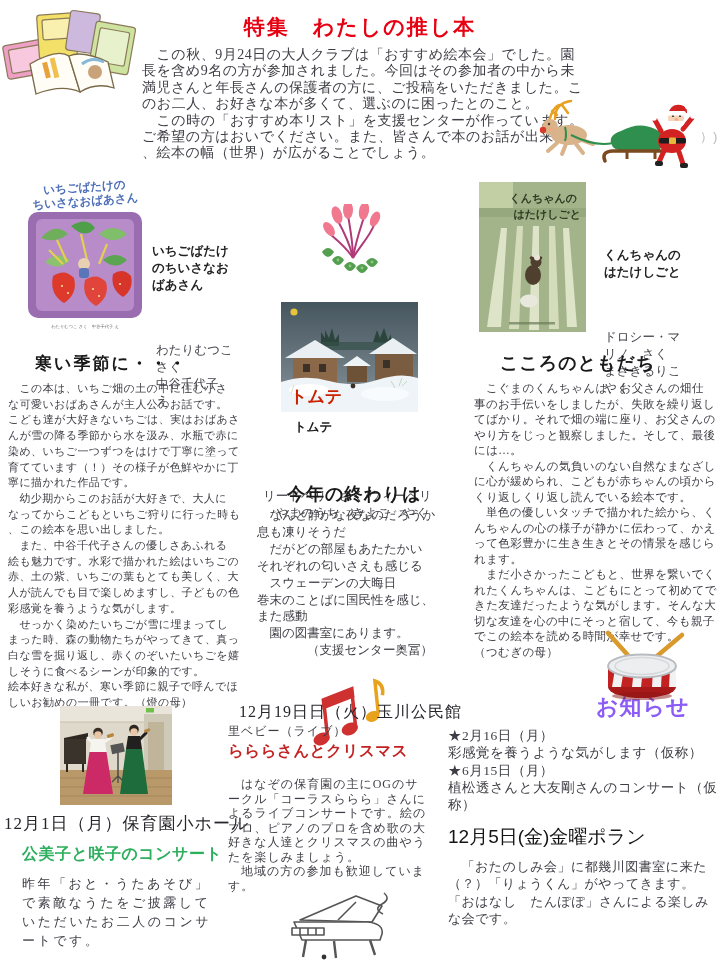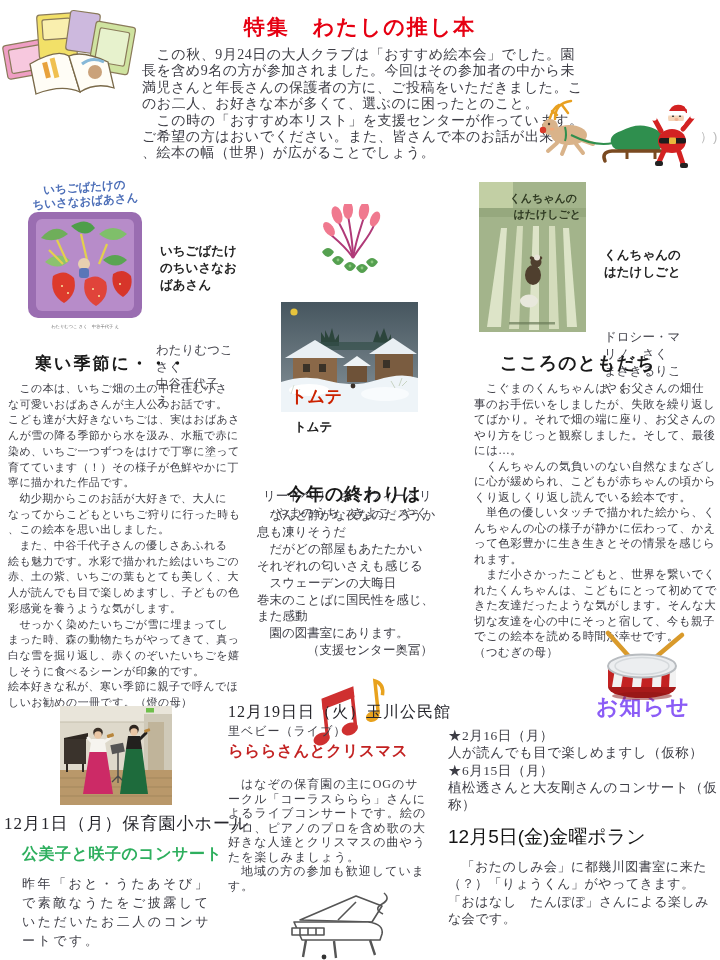--- a/index.html
+++ b/index.html
@@ -118,21 +118,21 @@
     <g fill="#f7e8a0">
         <circle cx="35" cy="110" r="1"></circle>
         <circle cx="41" cy="117" r="1"></circle>
         <circle cx="66" cy="113" r="1"></circle>
         <circle cx="72" cy="120" r="1"></circle>
         <circle cx="93" cy="108" r="1"></circle>
       </g>
     <text x="58" y="152" font-size="4.3" fill="#666" text-anchor="middle">わたりむつこ さく　中谷千代子 え</text>
   </svg>
 
-  <div class="abs cap-bold gothic lines" style="left:160px;top:243px;width:95px">いちごばたけ
+  <div class="abs cap-bold gothic lines" style="left:152px;top:243px;width:95px">いちごばたけ
 のちいさなお
 ばあさん</div>
   <div class="abs cap-reg serif lines" style="left:156px;top:294px;width:95px">わたりむつこ
 さく
 中谷千代子
 え</div>
 
   <svg class="abs" style="left:320px;top:204px" width="66" height="72" viewBox="0 0 66 72">
     <g stroke="#b03a78" stroke-width="2" fill="none">
       <path d="M33,54 C30,40 24,28 18,17"></path>
@@ -348,21 +348,21 @@
     </g>
   </svg>
 
   <div class="abs date-line serif" style="left:4px;top:812px">12月1日（月）保育園小ホール</div>
   <div class="abs green-head gothic" style="left:22px;top:844px">公美子と咲子のコンサート</div>
   <div class="abs serif lines" style="left:22px;top:874px;width:205px;font-size:13px;line-height:19px;letter-spacing:2.5px">昨年「おと・うたあそび」
 で素敵なうたをご披露して
 いただいたお二人のコンサ
 ートです。</div>
 
-  <div class="abs date-line serif" style="left:228px;top:702px;font-size:16px">12月19日日（火）玉川公民館</div>
+  <div class="abs date-line serif" style="left:239px;top:702px;font-size:16px">12月19日日（火）玉川公民館</div>
   <div class="abs serif" style="left:228px;top:723px;font-size:12px;letter-spacing:1px">里ベビー（ライブ）</div>
   <div class="abs red-head gothic" style="left:228px;top:741px">らららさんとクリスマス</div>
   <div class="abs serif lines" style="left:228px;top:777px;width:218px;font-size:12px;line-height:14.5px;letter-spacing:1px">　はなぞの保育園の主にOGのサ
 ークル「コーラスららら」さんに
 よるライブコンサートです。絵の
 プロ、ピアノのプロを含め歌の大
 好きな人達とクリスマスの曲やう
 たを楽しみましょう。
 　地域の方の参加も歓迎していま
 す。</div>
@@ -376,21 +376,21 @@
       <rect x="16" y="38" width="32" height="7"></rect>
       <line x1="24" y1="38" x2="24" y2="45"></line>
         <line x1="32" y1="38" x2="32" y2="45"></line>
         <line x1="40" y1="38" x2="40" y2="45"></line>
       <path d="M30,50 L27,67 M58,51 L60,68 M94,50 L99,65" fill="none" stroke-width="2.4"></path>
     </g>
     <circle cx="48" cy="67" r="2.4" fill="#333"></circle>
   </svg>
 
   <div class="abs serif lines" style="left:448px;top:727px;width:272px;font-size:13.5px;line-height:17.3px;letter-spacing:.5px">★2月16日（月）
-人が読んでも目で楽しめますし（仮称）
+彩感覚を養うような気がします（仮称）
 ★6月15日（月）
 植松透さんと大友剛さんのコンサート（仮
 称）</div>
 
   <div class="abs black-head gothic" style="left:448px;top:824px">12月5日(金)金曜ポラン</div>
   <div class="abs serif lines" style="left:448px;top:858px;width:270px;font-size:13px;line-height:17.4px;letter-spacing:.5px">　「おたのしみ会」に都幾川図書室に来た
 （？）「りょうくん」がやってきます。
 「おはなし　たんぽぽ」さんによる楽しみ
 な会です。</div>
 

